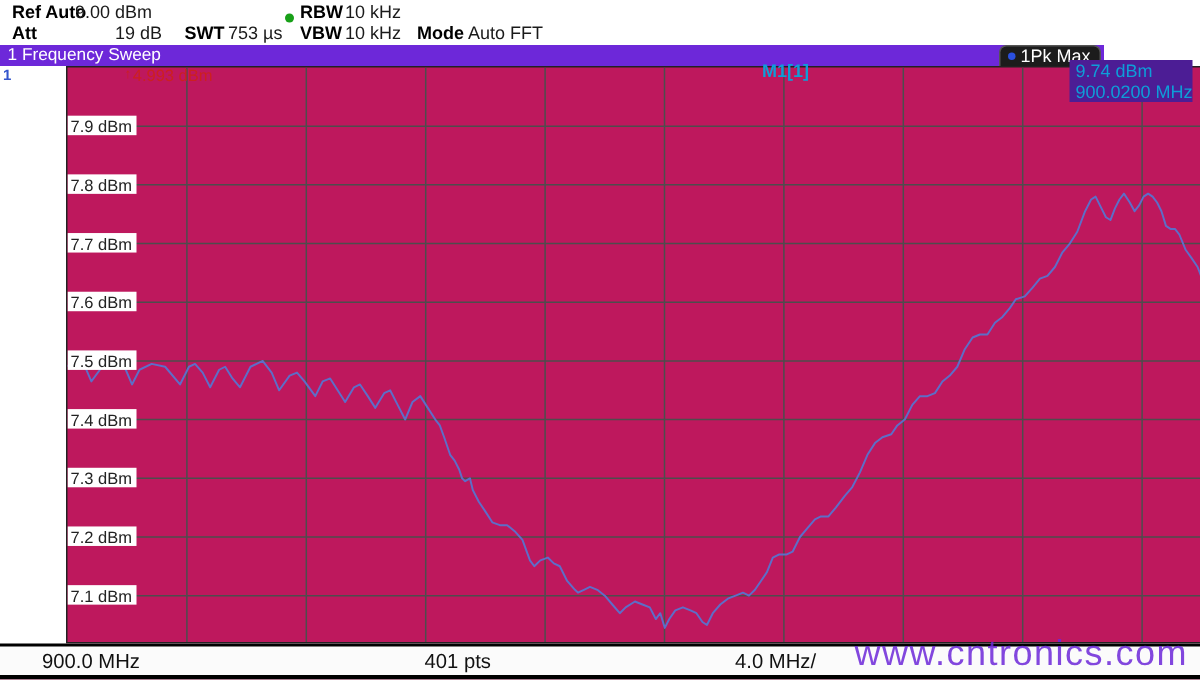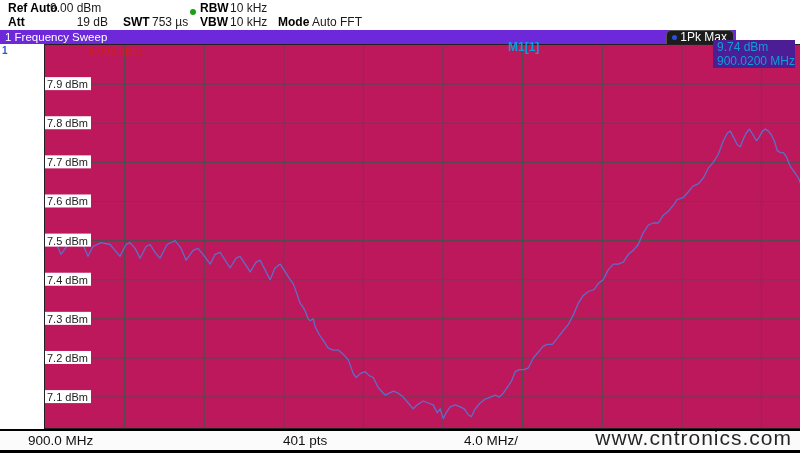--- a/index.html
+++ b/index.html
@@ -21,26 +21,26 @@
              background:#1c1c1c;border:1px solid #555;border-bottom:none;border-radius:5px 5px 0 0;line-height:13px;}
   
   #plot{position:absolute;left:0;top:44px;width:796px;height:383px;border:1px solid #222;background:#be185d;margin-left:44px;}
   #trace-svg{position:absolute;left:0;top:0;}
   .overlay{position:absolute;white-space:nowrap;}
   #trace-indicator{left:2px;top:45px;font-size:10px;color:#3355cc;font-weight:bold;}
   #ref-line-label{left:83px;top:45px;font-size:11px;color:#cc2020;}
   #ref-line-label .arrow{font-size:9px;position:relative;top:-2px;margin-right:1px;}
   #marker-label{left:508px;top:40px;font-size:12px;color:#0e9ed8;font-weight:bold;}
   #marker-readout{right:5px;top:40px;text-align:left;font-size:12px;line-height:14px;color:#0e9ed8;background:#4c1d95;padding-left:4px;}
-  #watermark{right:8px;bottom:3px;font-size:21px;letter-spacing:1px;color:#000000;opacity:.85;z-index:5;}
+  #watermark{right:8px;bottom:3px;font-size:24px;letter-spacing:1px;color:#6d28d9;opacity:.85;z-index:5;}
   
   #footer{position:absolute;left:0;top:429px;width:800px;height:24px;box-sizing:border-box;
           background:#fbfbfb;border-top:2px solid #000;border-bottom:3px solid #000;}
   .f-item{position:absolute;top:2px;font-size:13.5px;color:#111;white-space:nowrap;}
-  #f-start{left:8px;margin-left:20px;} #f-pts{left:283px;} #f-scale{left:464px;} #f-stop{right:7px;margin-top:32px;}
+  #f-start{left:8px;margin-left:20px;} #f-pts{left:283px;} #f-scale{left:490px;} #f-stop{right:7px;margin-top:32px;}
 </style>
 </head>
 <body>
 
 <div id="header">
   <span class="h-item h-label row1" style="left:8px">Ref Auto</span>
   <span class="h-item h-value row1" style="left:50px;width:58px;text-align:left">9.00 dBm</span>
   <span class="h-item h-label row2" style="left:8px">Att</span>
   <span class="h-item h-value row2" style="left:50px;width:58px;text-align:right">19 dB</span>
   <span class="h-item h-label row2" style="left:123px">SWT</span>

